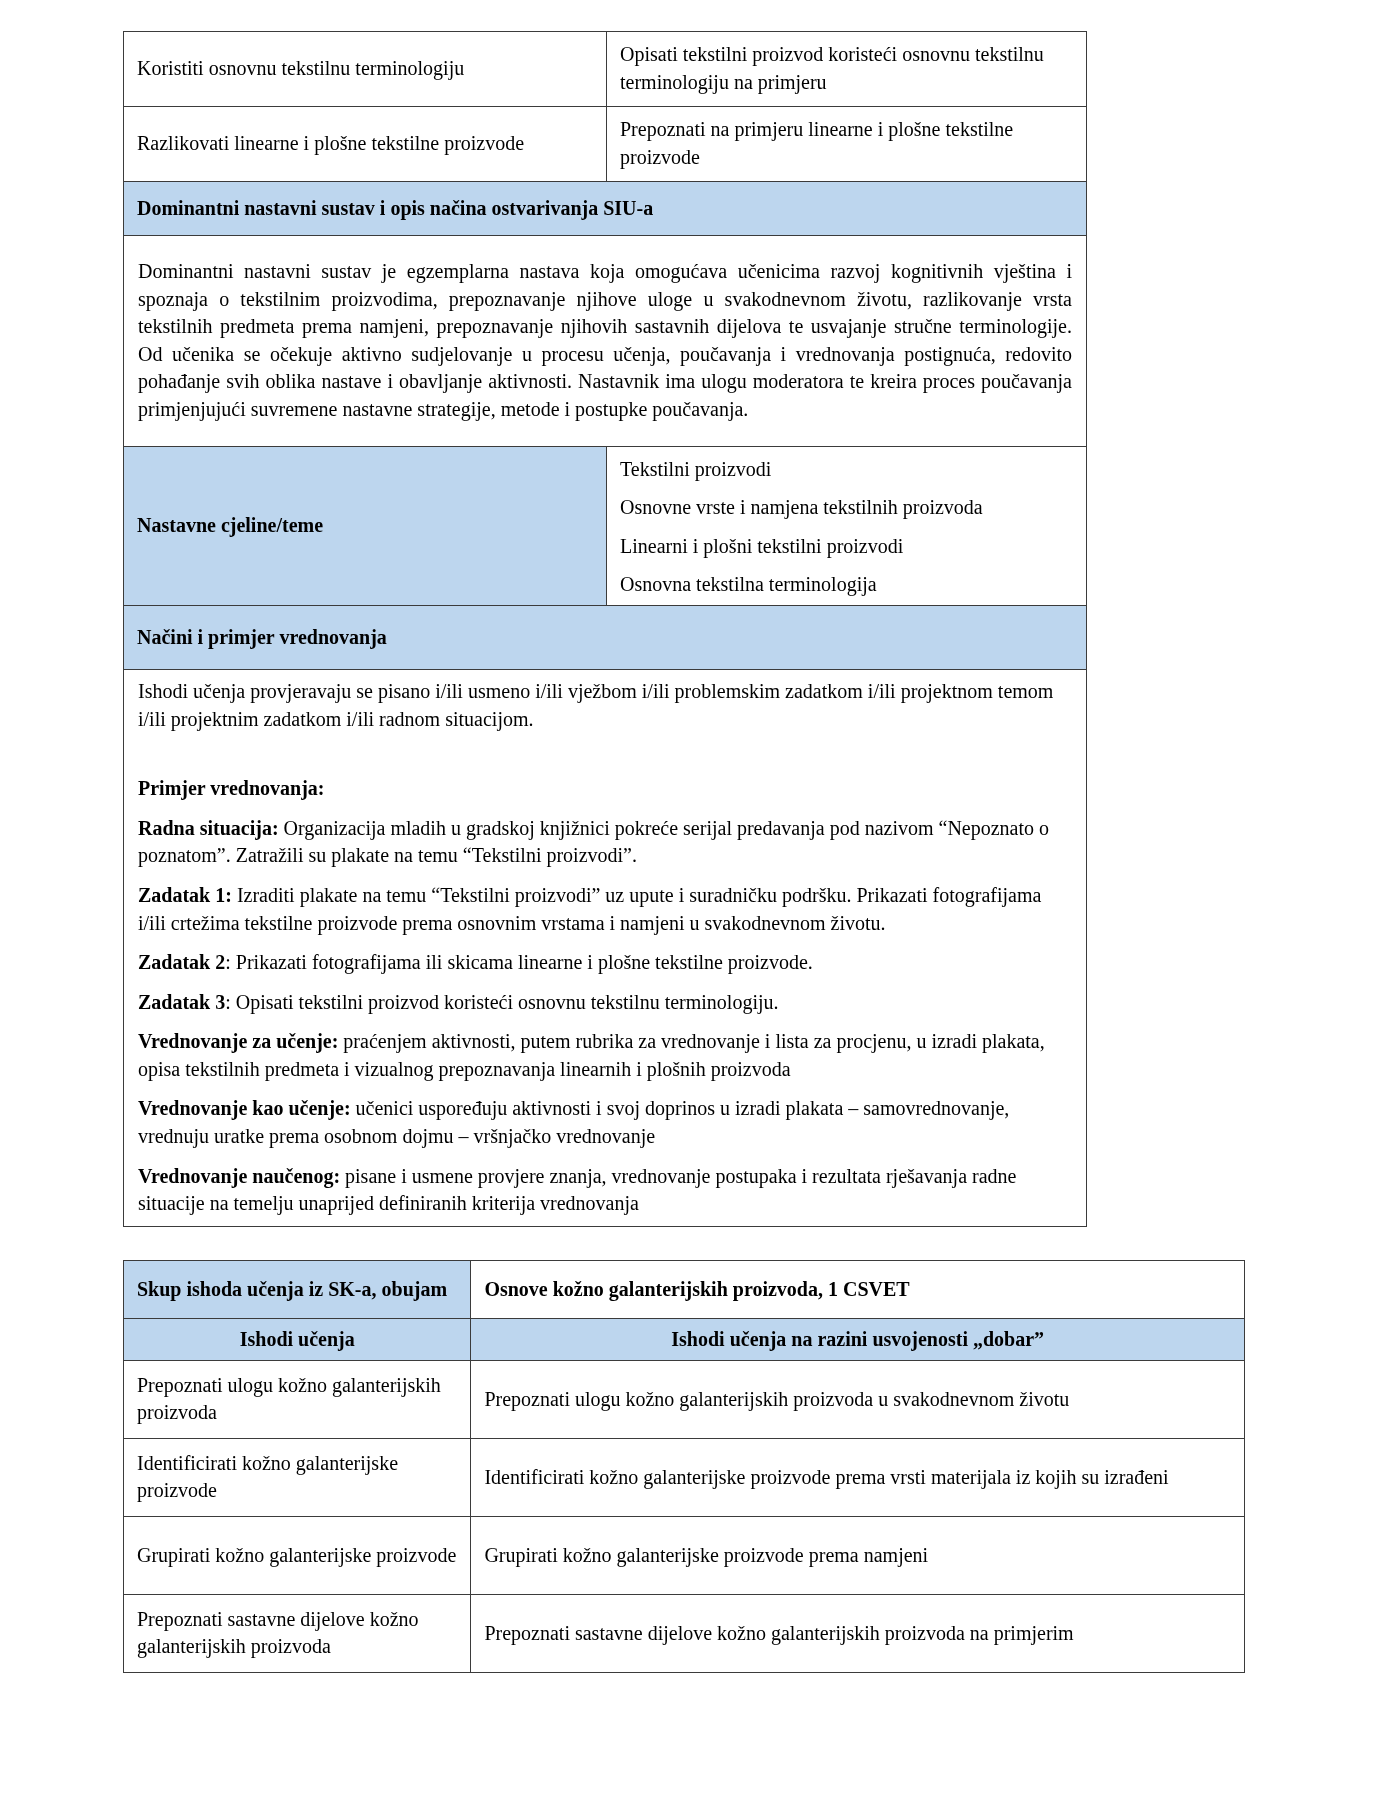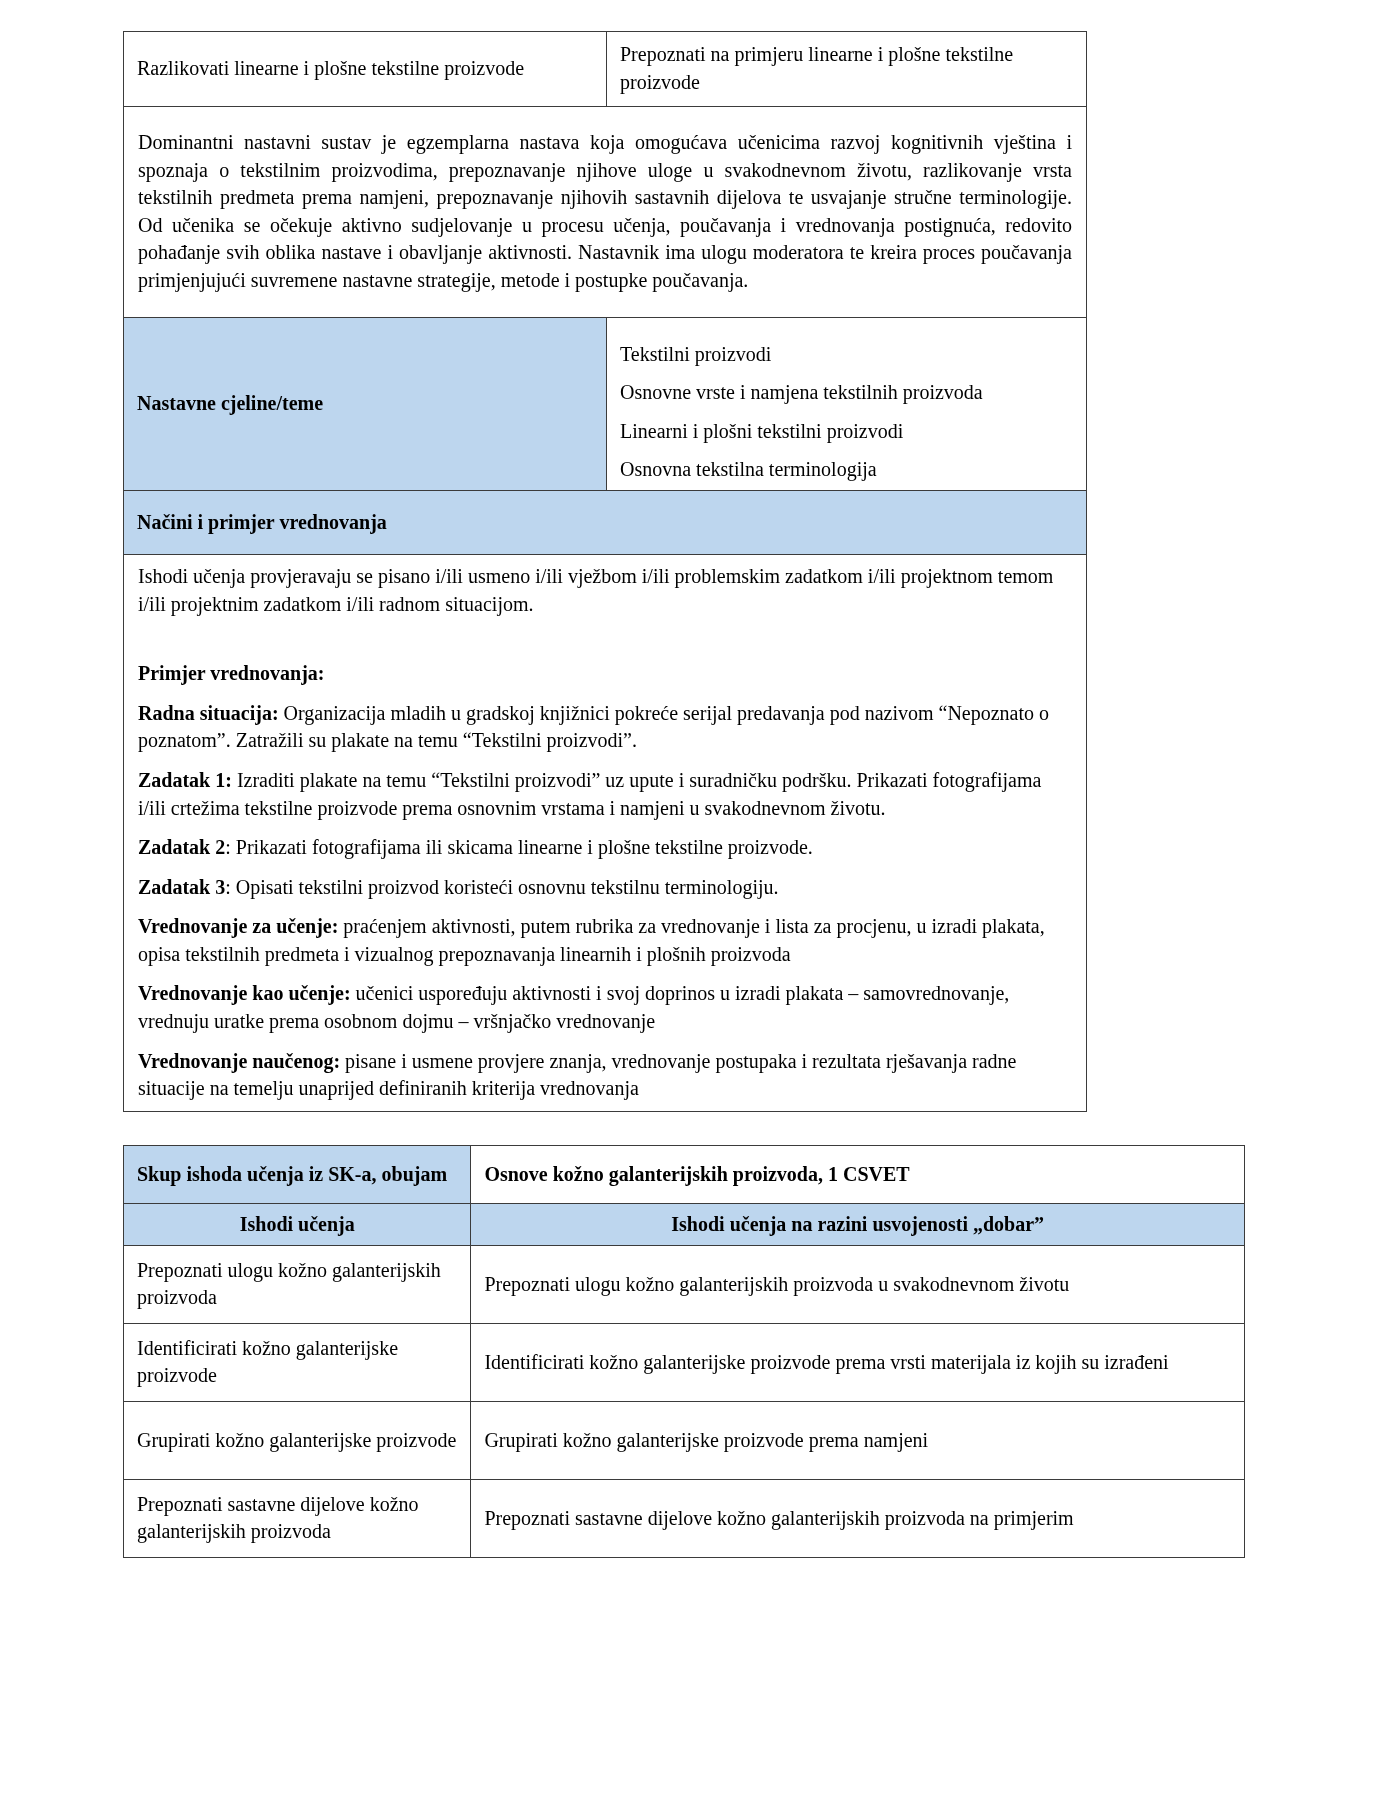--- a/index.html
+++ b/index.html
@@ -29,21 +29,21 @@
   .t2 { width: 1122px; margin-top: 33px; }
 
   .blue { background: #bdd6ee; }
 
   
   .r-outcome td { height: 75px; }
   .r-section td { height: 54px; font-weight: bold; }
   .r-desc td { height: 195px; text-align: justify; padding: 22px 14px; }
   .r-units td { height: 158px; }
   .r-units .label-cell { font-weight: bold; vertical-align: middle; }
-  .r-units .list-cell { vertical-align: top; padding-top: 23px; }
+  .r-units .list-cell { vertical-align: top; padding-top: 9px; }
   .r-units .list-cell p { margin: 0 0 11px 0; }
   .r-eval-head td { height: 64px; font-weight: bold; margin-left: 20px; }
   .r-eval-body td { height: 465px; vertical-align: top; padding: 8px 14px; }
 
   .ev { margin: 0 0 12px 0; }
   .ev-first-after-gap { margin-top: 42px; }
 
   
   .t2 .r-top td { height: 58px; font-weight: bold; }
   .t2 .r-head td { height: 42px; font-weight: bold; text-align: center; }
@@ -54,26 +54,33 @@
 
 <div class="page">
 
   <table class="t1">
     <colgroup>
         <col style="width:483px">
         <col style="width:480px">
       </colgroup>
 
     <tbody>
+        <tr class="r-outcome">
+      <td>Koristiti osnovnu tekstilnu terminologiju</td>
+      <td>Opisati tekstilni proizvod koristeći osnovnu tekstilnu terminologiju na primjeru</td>
+    </tr>
 
     <tr class="r-outcome">
       <td>Razlikovati linearne i plošne tekstilne proizvode</td>
       <td>Prepoznati na primjeru linearne i plošne tekstilne proizvode</td>
     </tr>
 
+    <tr class="r-section">
+      <td class="blue" colspan="2">Dominantni nastavni sustav i opis načina ostvarivanja SIU-a</td>
+    </tr>
 
     <tr class="r-desc">
       <td colspan="2">Dominantni nastavni sustav je egzemplarna nastava koja omogućava učenicima razvoj kognitivnih vještina i spoznaja o tekstilnim proizvodima, prepoznavanje njihove uloge u svakodnevnom životu, razlikovanje vrsta tekstilnih predmeta prema namjeni, prepoznavanje njihovih sastavnih dijelova te usvajanje stručne terminologije. Od učenika se očekuje aktivno sudjelovanje u procesu učenja, poučavanja i vrednovanja postignuća, redovito pohađanje svih oblika nastave i obavljanje aktivnosti. Nastavnik ima ulogu moderatora te kreira proces poučavanja primjenjujući suvremene nastavne strategije, metode i postupke poučavanja.</td>
     </tr>
 
     <tr class="r-units">
       <td class="blue label-cell" style="width:227px">Nastavne cjeline/teme</td>
       <td class="list-cell">
         <p>Tekstilni proizvodi</p>
         <p>Osnovne vrste i namjena tekstilnih proizvoda</p>

